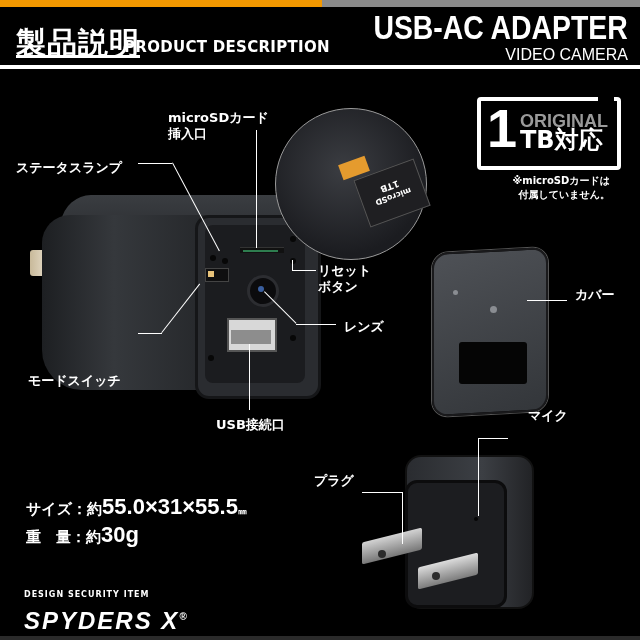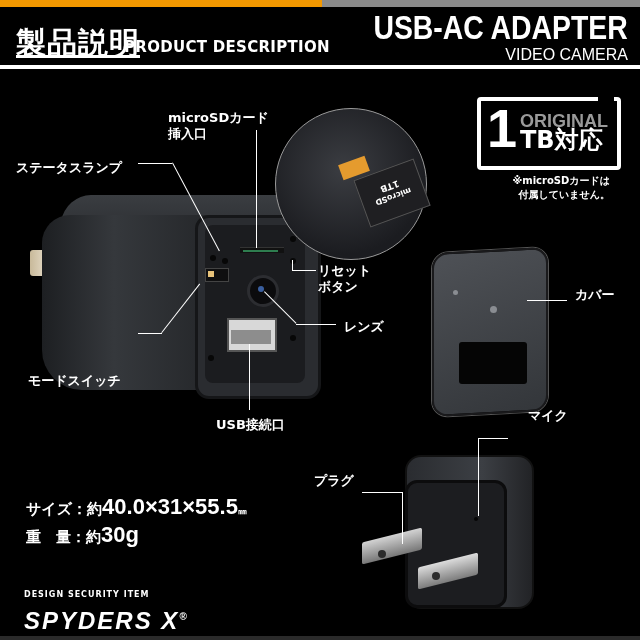--- a/index.html
+++ b/index.html
@@ -145,21 +145,21 @@
 </div>
 
 <div class="abs cover"></div>
 <div class="abs cdot1"></div>
 <div class="abs cdot2"></div>
 <div class="abs cover-win"></div>
 <div class="abs line" style="left:527px;top:300px;width:40px;height:1px;"></div>
 <div class="abs lbl" style="left:575px;top:287px;">カバー</div>
 
 <div class="abs spec" style="top:494px;">
-  <span class="k">サイズ：約</span><span class="big">40.0×31×55.5</span><span class="mm">㎜</span>
+  <span class="k">サイズ：約</span><span class="big">55.0×31×55.5</span><span class="mm">㎜</span>
 </div>
 <div class="abs spec" style="top:522px;">
   <span class="k">重　量：約</span><span class="big">30g</span>
 </div>
 
 <div>
   <div class="abs dev2-body"></div>
   <div class="abs dev2-face"></div>
   <div class="abs dot" style="left:474px;top:517px;width:4px;height:4px;"></div>
   <div class="abs plug1"></div>

